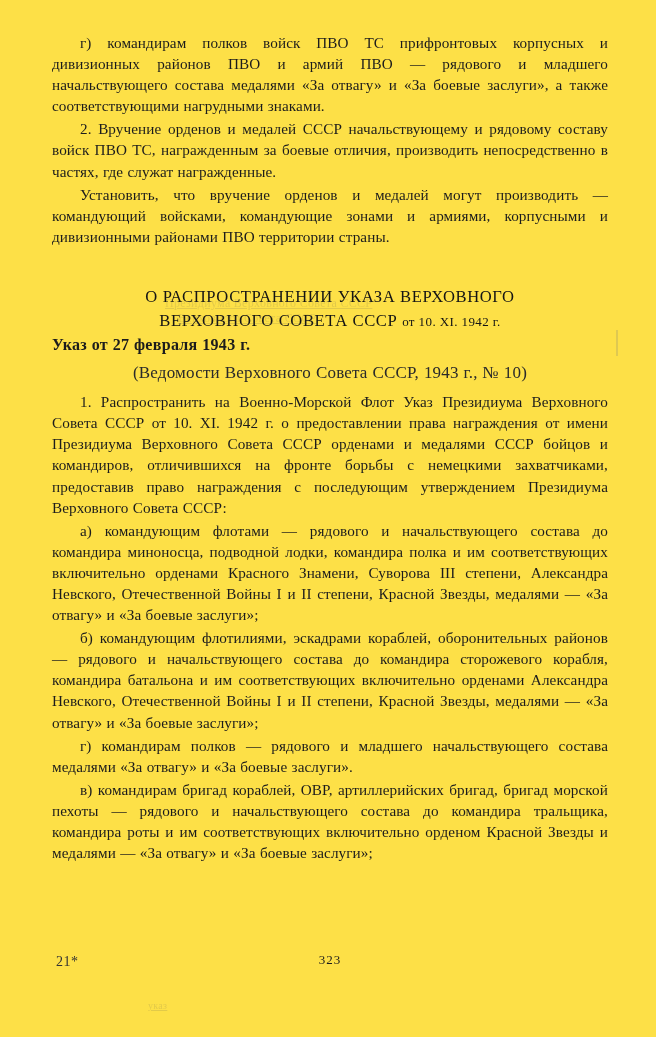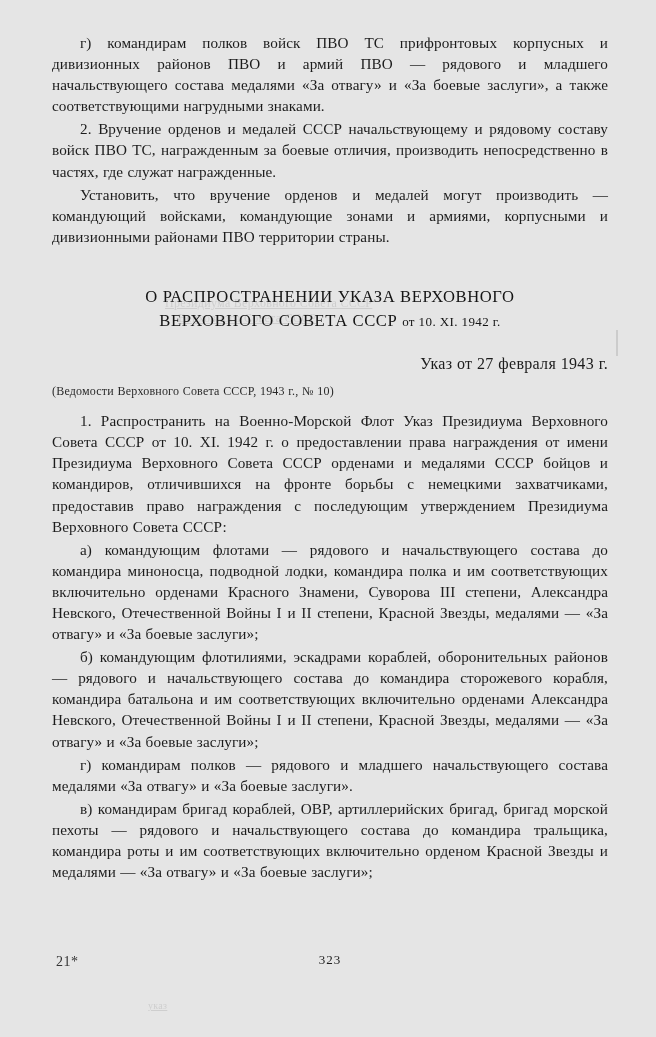--- a/index.html
+++ b/index.html
@@ -14,21 +14,21 @@
     font-family: "Liberation Serif", serif;
     color: #1b1b1b;
     overflow: hidden;
   }
   .page {
     position: absolute;
     left: 0;
     top: 0;
     width: 656px;
     height: 1037px;
-    background: #e5e5e5;
+    background: #fde047;
   }
   .page-inner {
     position: absolute;
     left: 52px;
     top: 30px;
     width: 556px;
   }
   p {
     margin: 0;
     font-size: 15.2px;
@@ -49,30 +49,30 @@
     text-indent: 0;
     color: #141414;
   }
   .section-title .ln { display: block; }
   .section-title .small {
     font-size: 13px;
     letter-spacing: 0.4px;
   }
 
   .decree-title {
-    margin-top: 19px;
-    text-align: right;
+    text-align: left;
     font-size: 16px;
-    font-weight: normal;
+    font-weight: bold;
     text-indent: 0;
     letter-spacing: 0.3px;
   }
   .decree-source {
     margin-top: 7px;
-    font-size: 12px;
+    text-align: center;
+    font-size: 17px;
     text-indent: 0;
     letter-spacing: 0.2px;
     color: #2a2a2a;
   }
 
   .para { margin-top: 2px; }
   .para-gap { margin-top: 8px; }
 
   .footer {
     position: absolute;

